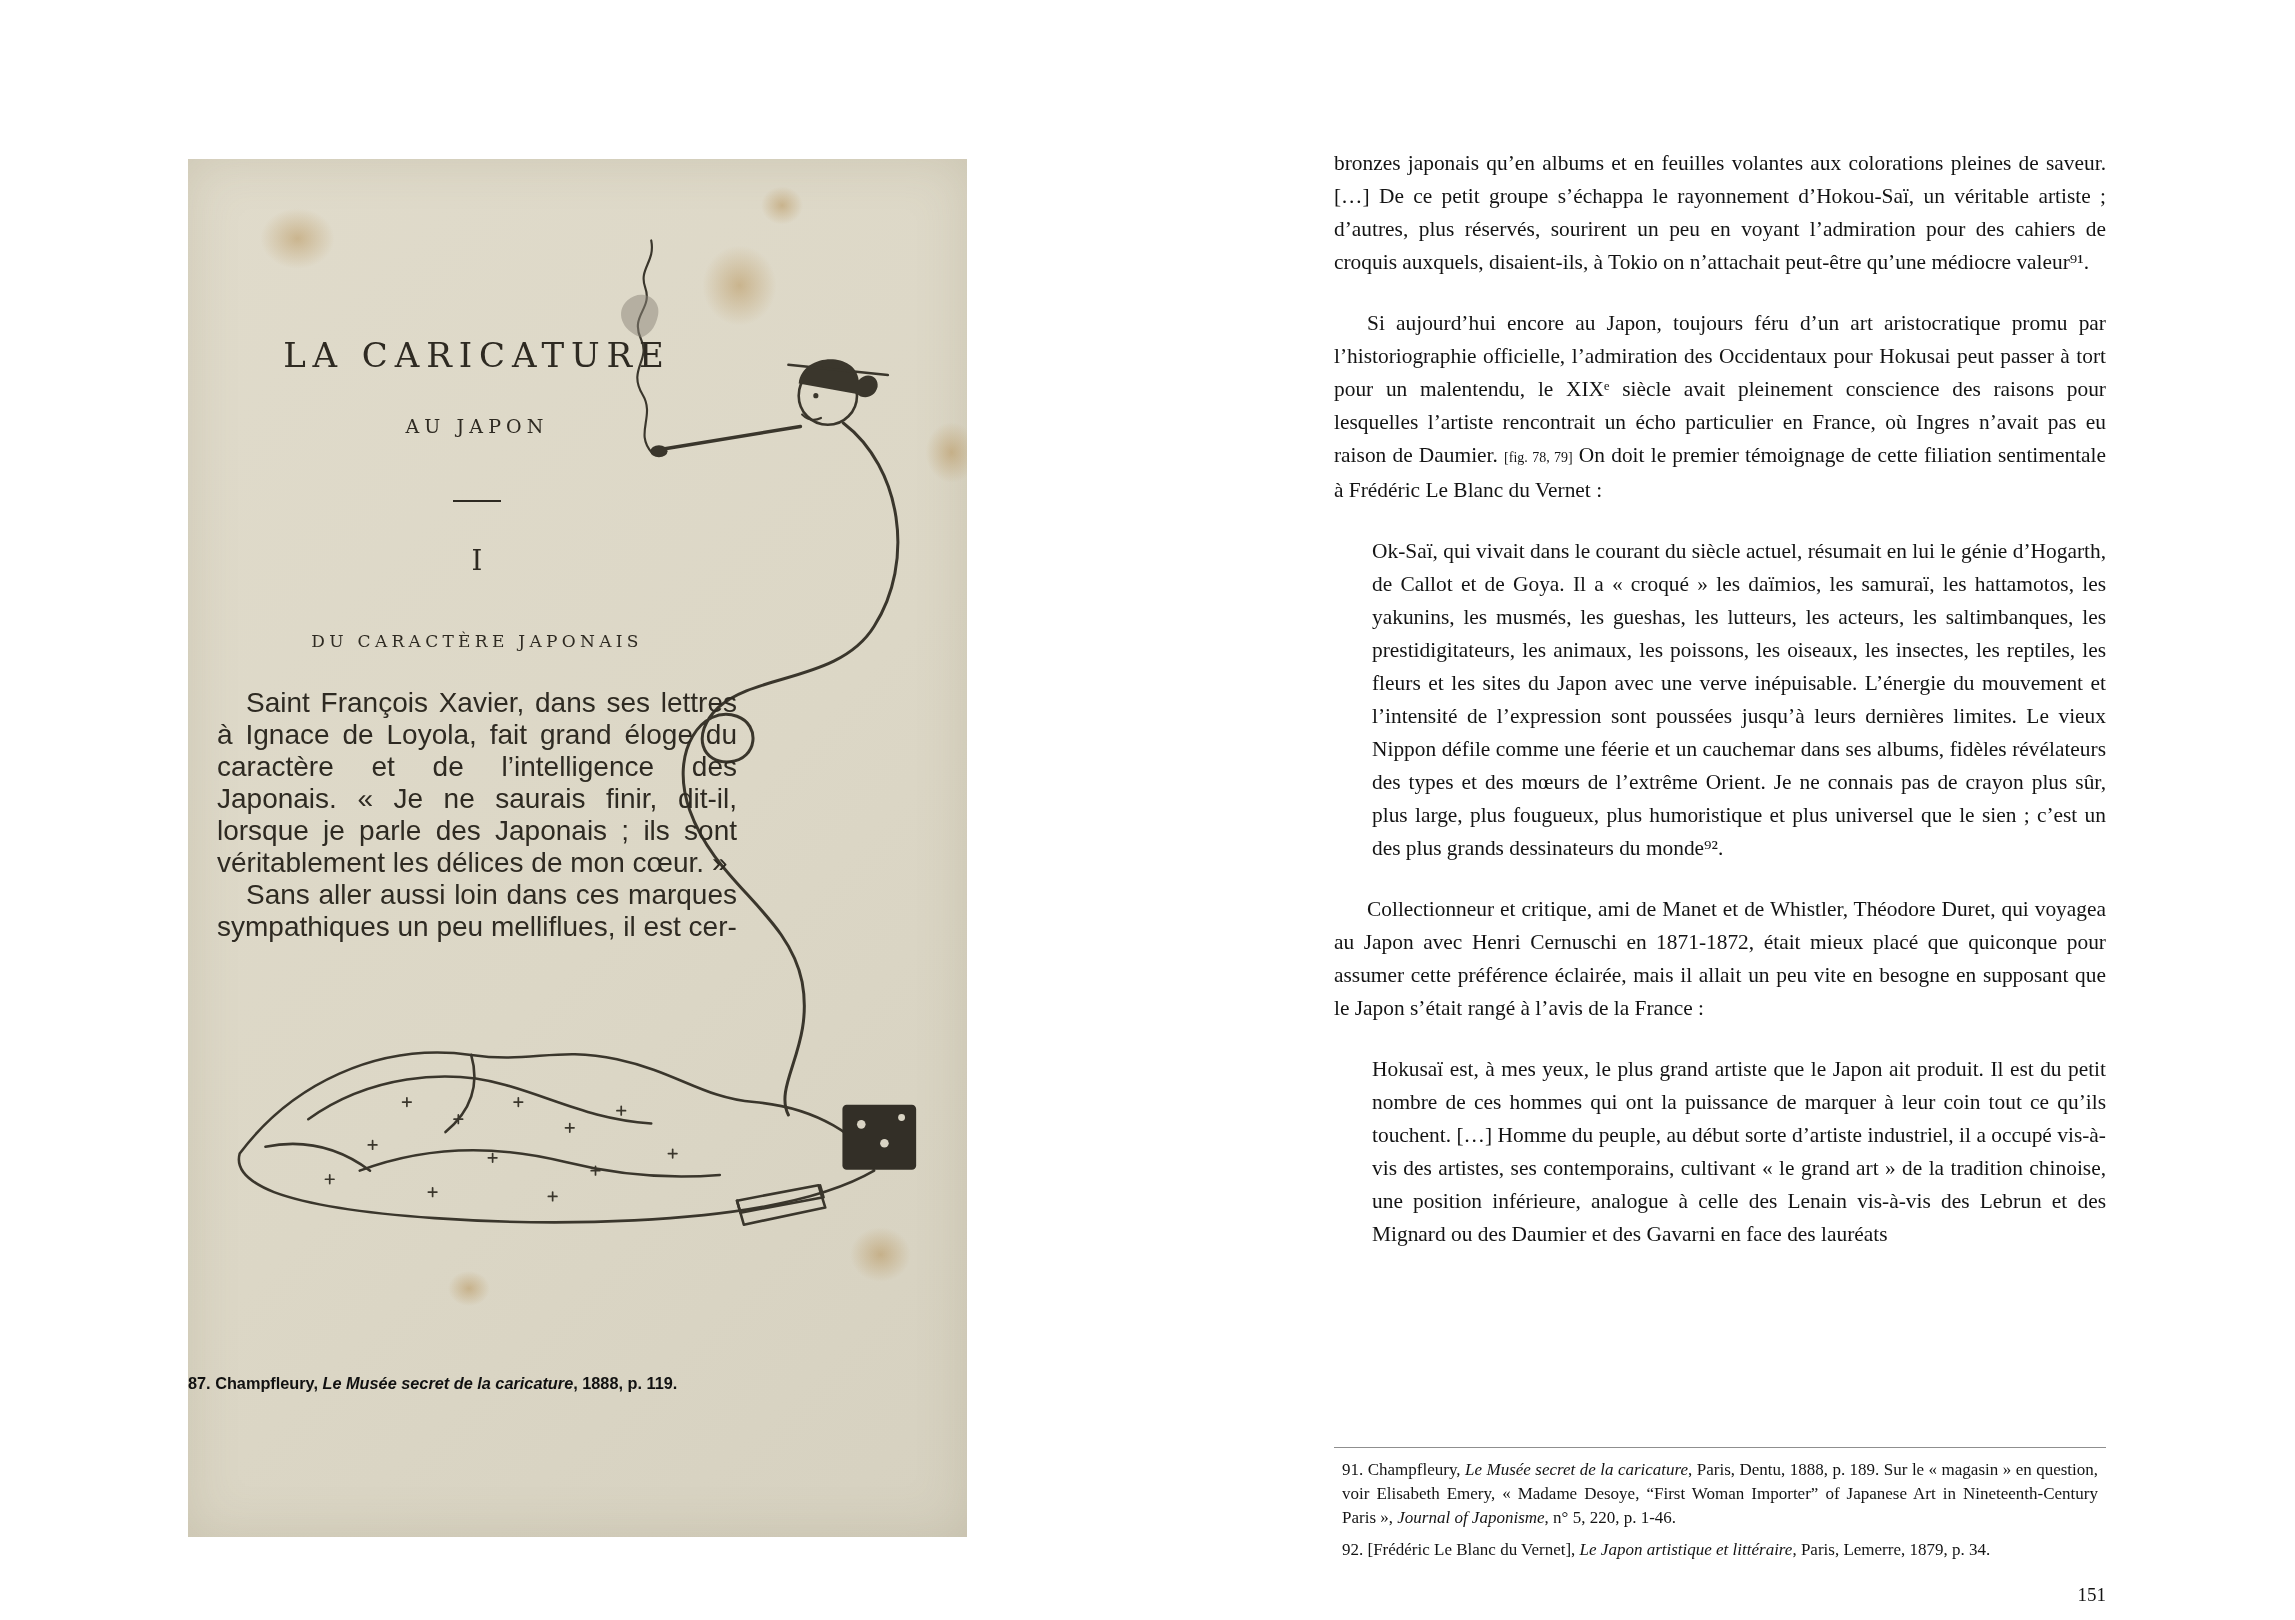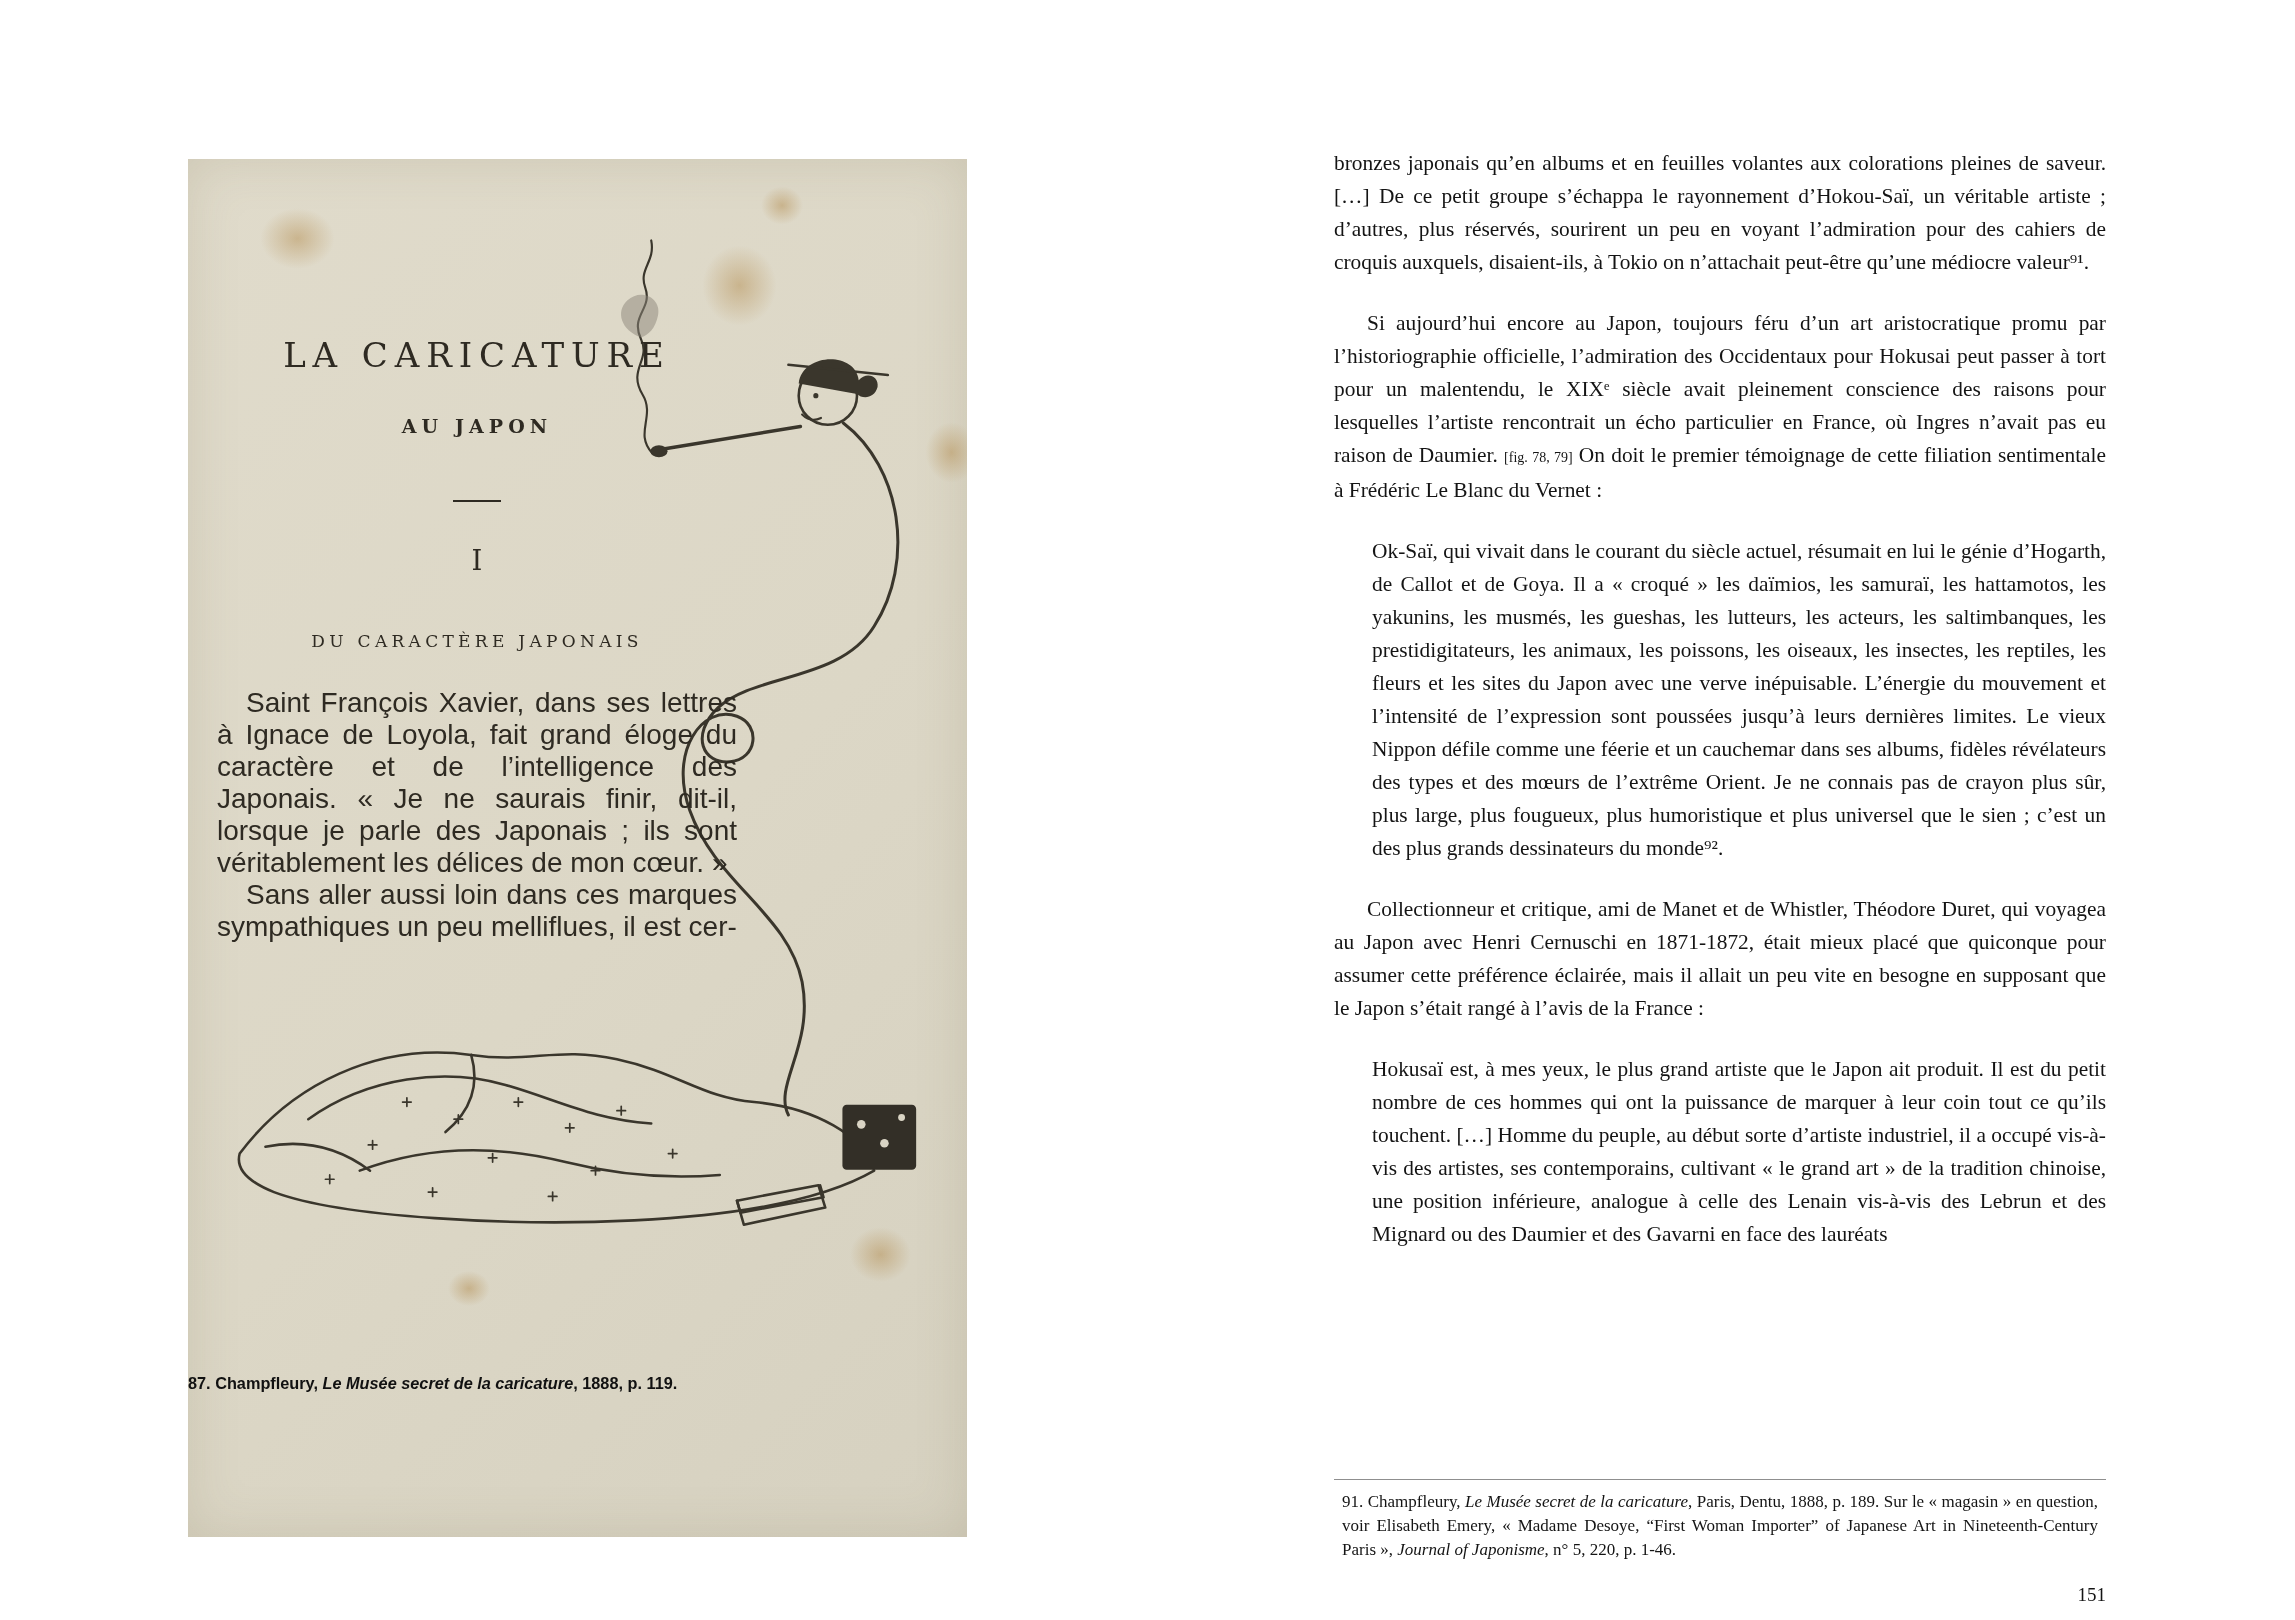--- a/index.html
+++ b/index.html
@@ -32,21 +32,21 @@
   .s5 { left: 652px; top: 1059px; width: 81px;  height: 73px; }
   .s6 { left: 253px; top: 1106px; width: 56px;  height: 47px; }
 
   .illus { position: absolute; inset: 0; width: 779px; height: 1202px; }
 
   .plate-center {
     position: absolute; left: 29px; width: 520px; text-align: center;
     font-family: "DejaVu Serif", serif; margin: 0;
   }
   .plate-title    { top: 176px; font-size: 34px; letter-spacing: 6.9px; }
-  .plate-subtitle { top: 256px; font-size: 19px; font-weight: bold; letter-spacing: 5.1px; }
+  .plate-subtitle { top: 256px; font-size: 19px; font-weight: normal; letter-spacing: 5.1px; }
   .plate-rule     { position: absolute; top: 341px; left: 265px; width: 48px;
                     border: 0; border-top: 2.6px solid #2e2a22; margin: 0; }
   .plate-numeral  { top: 386px; font-size: 27.4px; }
   .plate-heading  { top: 472px; font-size: 17px; letter-spacing: 4.3px; }
 
   .plate-text {
     position: absolute; top: 528px; left: 29px; width: 520px;
     font-family: Liberation Sans, sans-serif; font-size: 28px; line-height: 32px;
     text-align: justify;
   }
@@ -162,19 +162,20 @@
   <div class="column">
     <p class="noindent">bronzes japonais qu’en albums et en feuilles volantes aux colorations pleines de saveur. […] De ce petit groupe s’échappa le rayonnement d’Hokou-Saï, un véritable artiste ; d’autres, plus réservés, sourirent un peu en voyant l’admiration pour des cahiers de croquis auxquels, disaient-ils, à Tokio on n’attachait peut-être qu’une médiocre valeur⁹¹.</p>
     <p><span>Si aujourd’hui encore au Japon, toujours féru d’un art aristocratique promu par l’historiographie officielle, l’admiration des Occidentaux pour Hokusai peut passer à tort pour un malentendu, le XIXᵉ siècle avait pleinement conscience des raisons pour lesquelles l’artiste rencontrait un écho particulier en France, où Ingres n’avait pas eu raison de Daumier. </span><span class="figref">[fig. 78, 79]</span><span> On doit le premier témoignage de cette filiation sentimentale à Frédéric Le Blanc du Vernet :</span></p>
     <blockquote>Ok-Saï, qui vivait dans le courant du siècle actuel, résumait en lui le génie d’Hogarth, de Callot et de Goya. Il a « croqué » les daïmios, les samuraï, les hattamotos, les yakunins, les musmés, les gueshas, les lutteurs, les acteurs, les saltimbanques, les prestidigitateurs, les animaux, les poissons, les oiseaux, les insectes, les reptiles, les fleurs et les sites du Japon avec une verve inépuisable. L’énergie du mouvement et l’intensité de l’expression sont poussées jusqu’à leurs dernières limites. Le vieux Nippon défile comme une féerie et un cauchemar dans ses albums, fidèles révélateurs des types et des mœurs de l’extrême Orient. Je ne connais pas de crayon plus sûr, plus large, plus fougueux, plus humoristique et plus universel que le sien ; c’est un des plus grands dessinateurs du monde⁹².</blockquote>
     <p>Collectionneur et critique, ami de Manet et de Whistler, Théodore Duret, qui voyagea au Japon avec Henri Cernuschi en 1871-1872, était mieux placé que quiconque pour assumer cette préférence éclairée, mais il allait un peu vite en besogne en supposant que le Japon s’était rangé à l’avis de la France :</p>
     <blockquote>Hokusaï est, à mes yeux, le plus grand artiste que le Japon ait produit. Il est du petit nombre de ces hommes qui ont la puissance de marquer à leur coin tout ce qu’ils touchent. […] Homme du peuple, au début sorte d’artiste industriel, il a occupé vis-à-vis des artistes, ses contemporains, cultivant « le grand art » de la tradition chinoise, une position inférieure, analogue à celle des Lenain vis-à-vis des Lebrun et des Mignard ou des Daumier et des Gavarni en face des lauréats</blockquote>
 
     <div class="footnotes">
       <hr class="fnrule">
       <p><span>91. Champfleury, </span><em>Le Musée secret de la caricature</em><span>, Paris, Dentu, 1888, p. 189. Sur le « magasin » en question, voir Elisabeth Emery, « Madame Desoye, “First Woman Importer” of Japanese Art in Nineteenth-Century Paris », </span><em>Journal of Japonisme</em><span>, n° 5, 220, p. 1-46.</span></p>
+      <p><span>92. [Frédéric Le Blanc du Vernet], </span><em>Le Japon artistique et littéraire</em><span>, Paris, Lemerre, 1879, p. 34.</span></p>
     </div>
 
     <div class="pagenum">151</div>
   </div>
 
 </div>
 
 
 </body></html>

